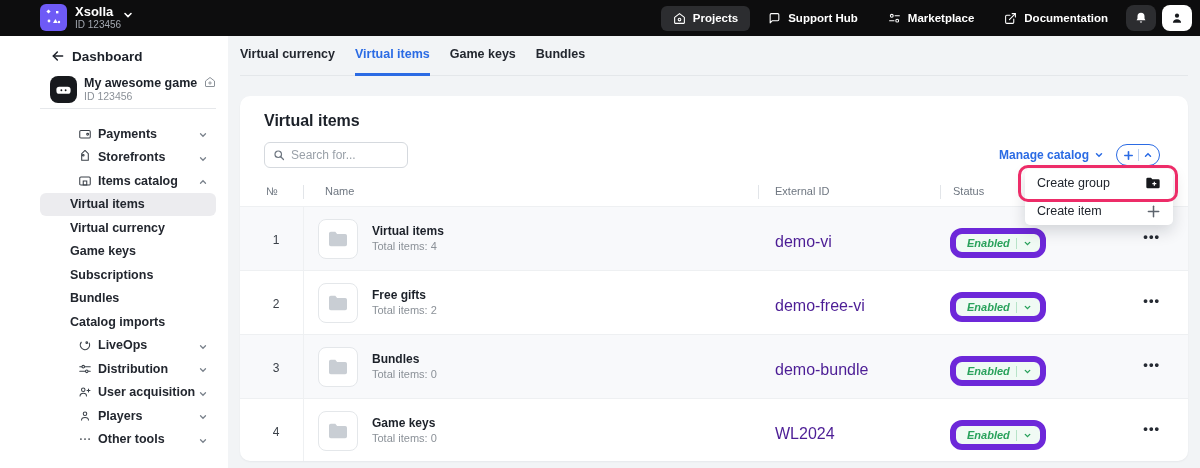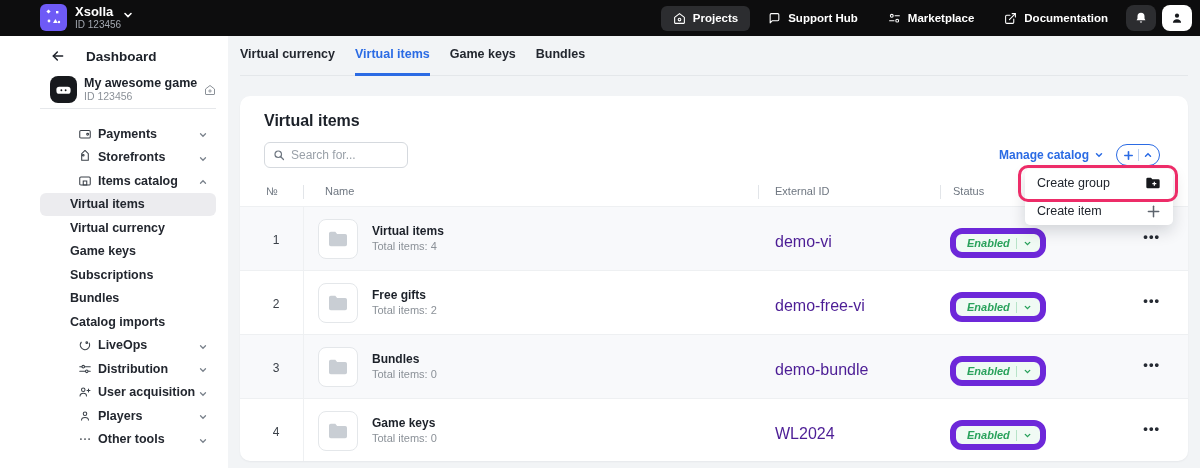--- a/index.html
+++ b/index.html
@@ -23,23 +23,23 @@
   .topnav { position:absolute; right:4px; top:0; height:36px; display:flex; align-items:center; gap:6px; }
   .topnav-item { display:flex; align-items:center; gap:7px; color:#fff; font-size:11.5px; font-weight:600;
                  padding:6px 12px; border-radius:6px; cursor:pointer; }
   .topnav-item.filled { background:#2c2d30; }
   .icon-btn { width:30px; height:26px; border-radius:8px; display:flex; align-items:center; justify-content:center; cursor:pointer; }
   .icon-btn.dark { background:#2c2d30; }
   .icon-btn.light { background:#ffffff; margin-right:4px; }
 
   
   .sidebar { position:absolute; left:0; top:36px; width:228px; height:432px; background:#ffffff; z-index:10; }
-  .dash-row { position:absolute; left:50px; top:12px; display:flex; align-items:center; gap:20px; cursor:pointer; }
+  .dash-row { position:absolute; left:50px; top:12px; display:flex; align-items:center; gap:6px; cursor:pointer; }
   .dash-label { font-size:13.5px; font-weight:700; color:#1c2129; }
-  .proj-row { position:absolute; left:50px; top:40px; width:166px; display:flex; align-items:center; }
+  .proj-row { position:absolute; left:50px; top:40px; width:166px; display:flex; align-items:flex-start; }
   .proj-thumb { width:27px; height:27px; border-radius:8px; background:#17191d; display:flex; align-items:center; justify-content:center; }
   .proj-txt { margin-left:7px; flex:1; }
   .proj-name { font-size:12.5px; font-weight:700; color:#1c2129; line-height:14px; }
   .proj-id { font-size:10.5px; color:#8b9198; line-height:13px; }
   .side-divider { position:absolute; left:40px; top:72px; width:176px; height:1px; background:#e6e8eb; }
   .nav { position:absolute; left:0; top:86px; width:228px; }
   .nav-item { position:relative; height:23.5px; display:flex; align-items:center; padding-left:78px; cursor:pointer; }
   .nav-item .nicon { width:14px; height:14px; margin-right:6px; flex:0 0 auto; }
   .nav-label { font-size:12.5px; font-weight:600; color:#23272f; white-space:nowrap; }
   .nav-chev { position:absolute; right:20px; top:8px; }

